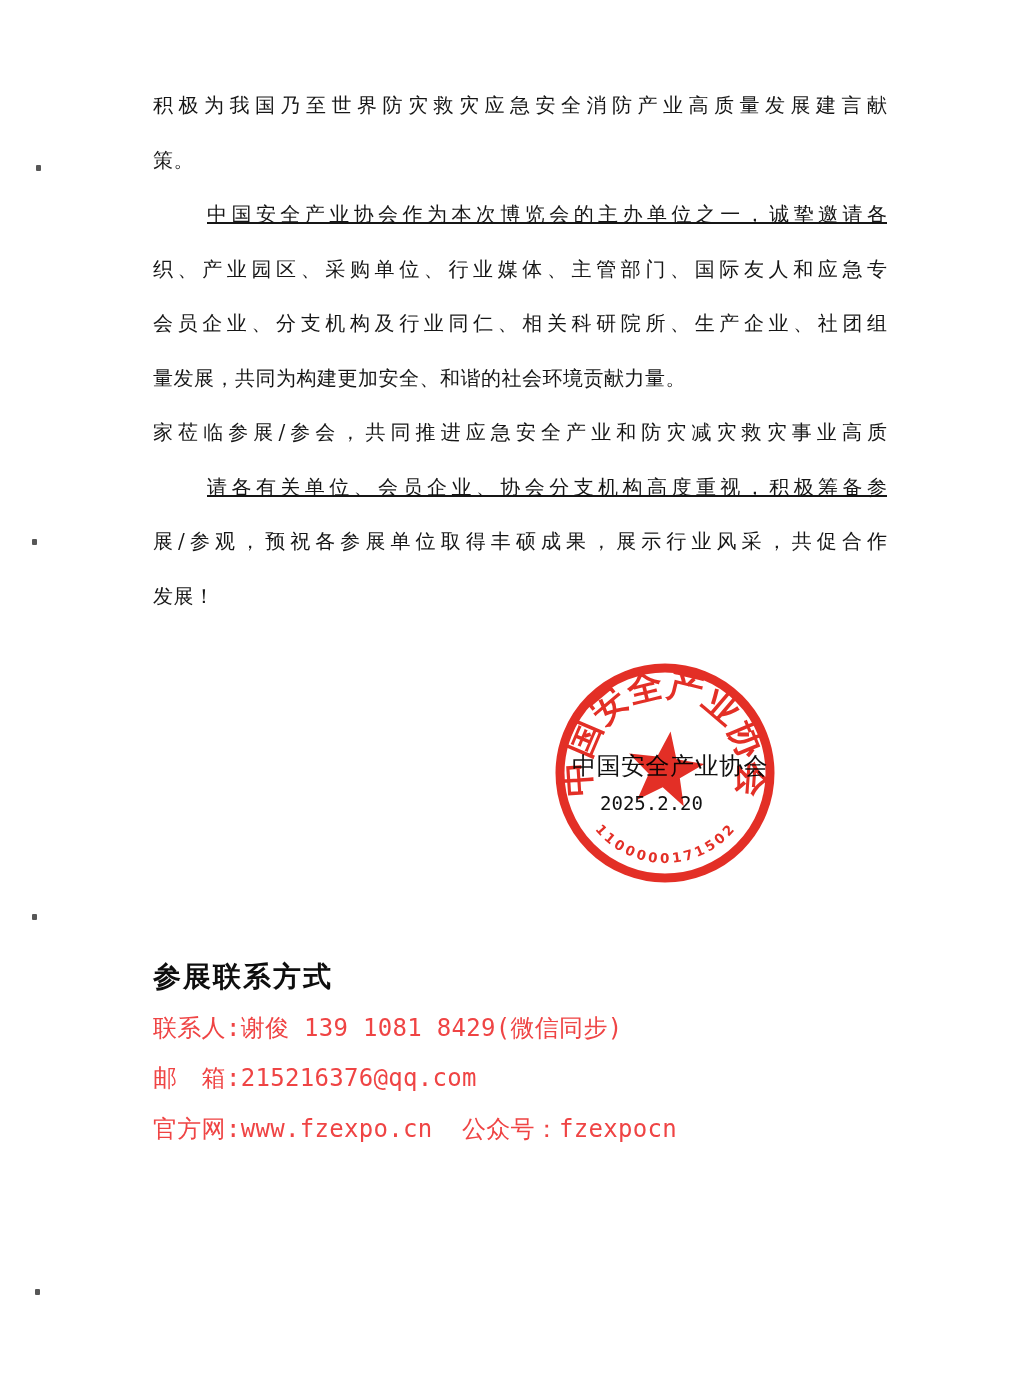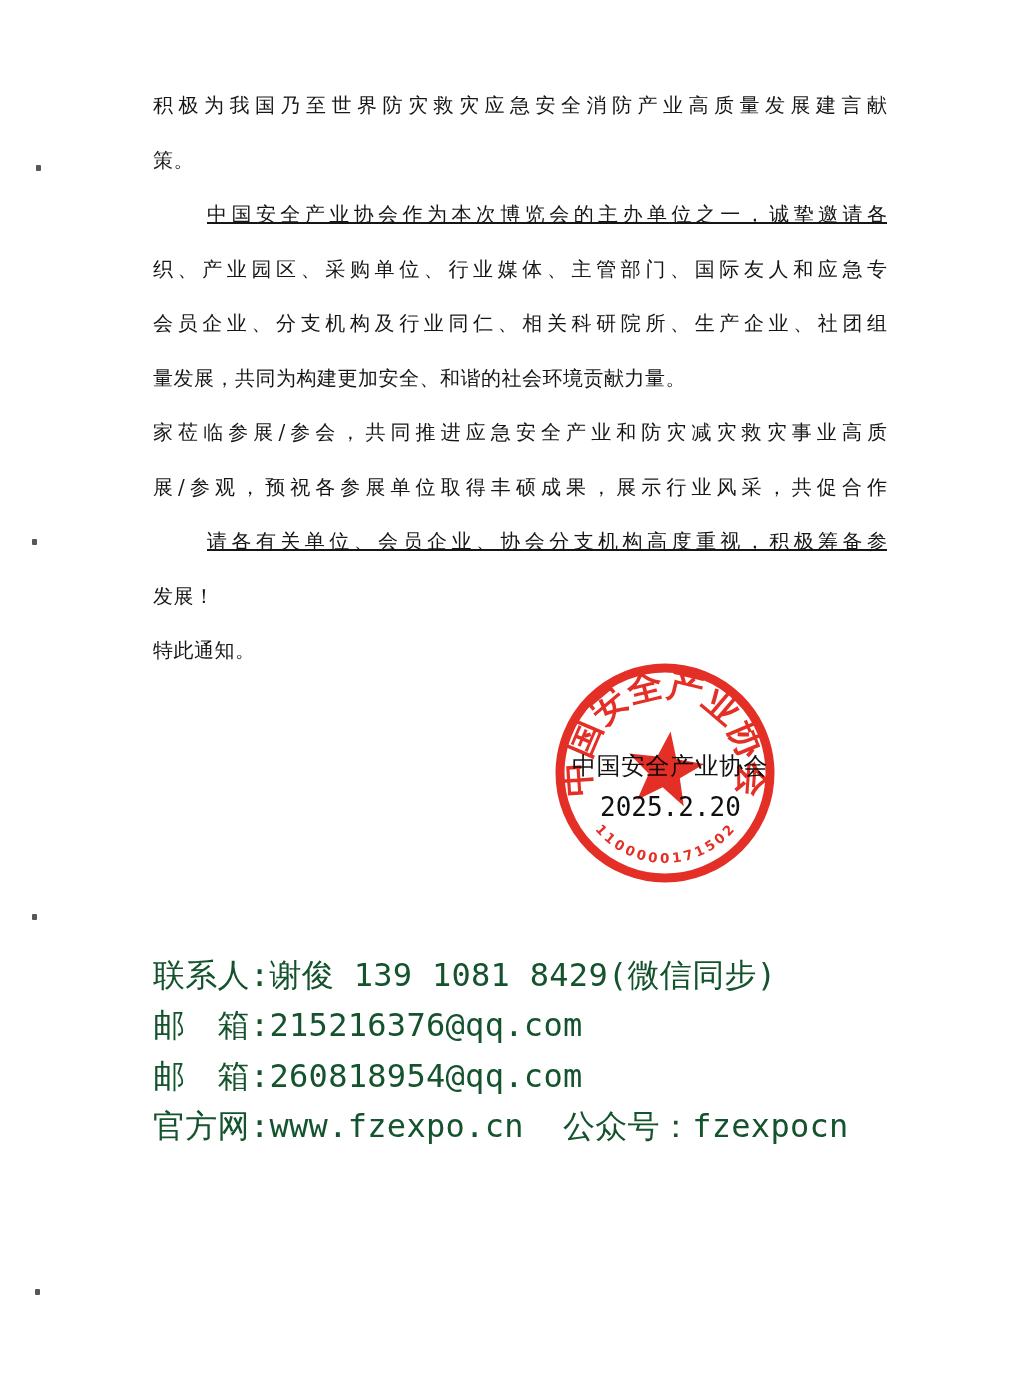--- a/index.html
+++ b/index.html
@@ -37,21 +37,21 @@
 
   
   .sig-org {
     position: absolute; left: 572px; top: 750px;
     font-size: 24px; letter-spacing: 0.5px; color: #101010;
     white-space: nowrap;
   }
   .sig-date {
     position: absolute; left: 600px; top: 792px;
     font-family: "DejaVu Sans Mono", monospace;
-    font-size: 26px; color: #101010; white-space: nowrap;
+    font-size: 19px; color: #101010; white-space: nowrap;
   }
 
   
   .seal {
     position: absolute; left: 551px; top: 659px;
     width: 228px; height: 228px;
     mix-blend-mode: multiply;
     opacity: 0.95;
   }
   .seal text {
@@ -64,23 +64,23 @@
     position: absolute; left: 153px; top: 950px; width: 760px;
   }
   .contact-heading {
     font-size: 28px; font-weight: bold;
     line-height: 53px; height: 53px;
     letter-spacing: 2px; color: #0e0e0e;
     white-space: pre;
   }
   .contact-line {
     font-family: "DejaVu Sans Mono", monospace;
-    font-size: 32px;
+    font-size: 24px;
     line-height: 50.3px; height: 50.3px;
-    color: #14532d;
+    color: #ef4444;
     white-space: pre;
     letter-spacing: 0.3px;
   }
 
   
   .speck {
     position: absolute; width: 5px; height: 6px;
     background: #3a3a3a; opacity: 0.85; border-radius: 1px;
   }
   .speck.s1 { left: 36px; top: 165px; }
@@ -94,24 +94,23 @@
 <div class="page">
 
   <section class="doc-body">
     <div class="body-line fill">积极为我国乃至世界防灾救灾应急安全消防产业高质量发展建言献</div>
     <div class="body-line">策。</div>
     <div class="body-line fill indent">中国安全产业协会作为本次博览会的主办单位之一，诚挚邀请各</div>
     <div class="body-line fill">织、产业园区、采购单位、行业媒体、主管部门、国际友人和应急专</div>
     <div class="body-line fill">会员企业、分支机构及行业同仁、相关科研院所、生产企业、社团组</div>
     <div class="body-line">量发展，共同为构建更加安全、和谐的社会环境贡献力量。</div>
     <div class="body-line fill">家莅临参展/参会，共同推进应急安全产业和防灾减灾救灾事业高质</div>
+    <div class="body-line fill indent">请各有关单位、会员企业、协会分支机构高度重视，积极筹备参</div>
     <div class="body-line fill">展/参观，预祝各参展单位取得丰硕成果，展示行业风采，共促合作</div>
-    <div class="body-line fill indent">请各有关单位、会员企业、协会分支机构高度重视，积极筹备参</div>
     <div class="body-line">发展！</div>
-    <div class="body-line">特此通知。</div>
   </section>
 
   <div class="sig-org">中国安全产业协会</div>
   <div class="sig-date">2025.2.20</div>
 
   <svg class="seal" viewBox="0 0 228 228" xmlns="http://www.w3.org/2000/svg">
     <defs>
       <path id="sealArcTop" d="M 42.6 140 A 76 76 0 1 1 185.4 140" fill="none"></path>
       <path id="sealArcBottom" d="M 42.1 168.2 A 90 90 0 0 0 185.9 168.2" fill="none"></path>
     </defs>
@@ -123,23 +122,23 @@
     <text font-size="35" fill="#e2231a">
       <textPath href="#sealArcTop" startOffset="4" textLength="284" lengthAdjust="spacing">中国安全产业协会</textPath>
     </text>
 
     <text font-size="13.5" fill="#e2231a">
       <textPath href="#sealArcBottom" startOffset="3" textLength="160" lengthAdjust="spacing">1100000171502</textPath>
     </text>
   </svg>
 
   <section class="contact">
+    <div class="contact-heading">参展联系方式</div>
     <div class="contact-line">联系人:谢俊 139 1081 8429(微信同步)</div>
     <div class="contact-line">邮　箱:215216376@qq.com</div>
-    <div class="contact-line">邮　箱:260818954@qq.com</div>
     <div class="contact-line">官方网:www.fzexpo.cn  公众号：fzexpocn</div>
   </section>
 
   <div class="speck s1"></div>
   <div class="speck s2"></div>
   <div class="speck s3"></div>
   <div class="speck s4"></div>
 
 </div>
 

